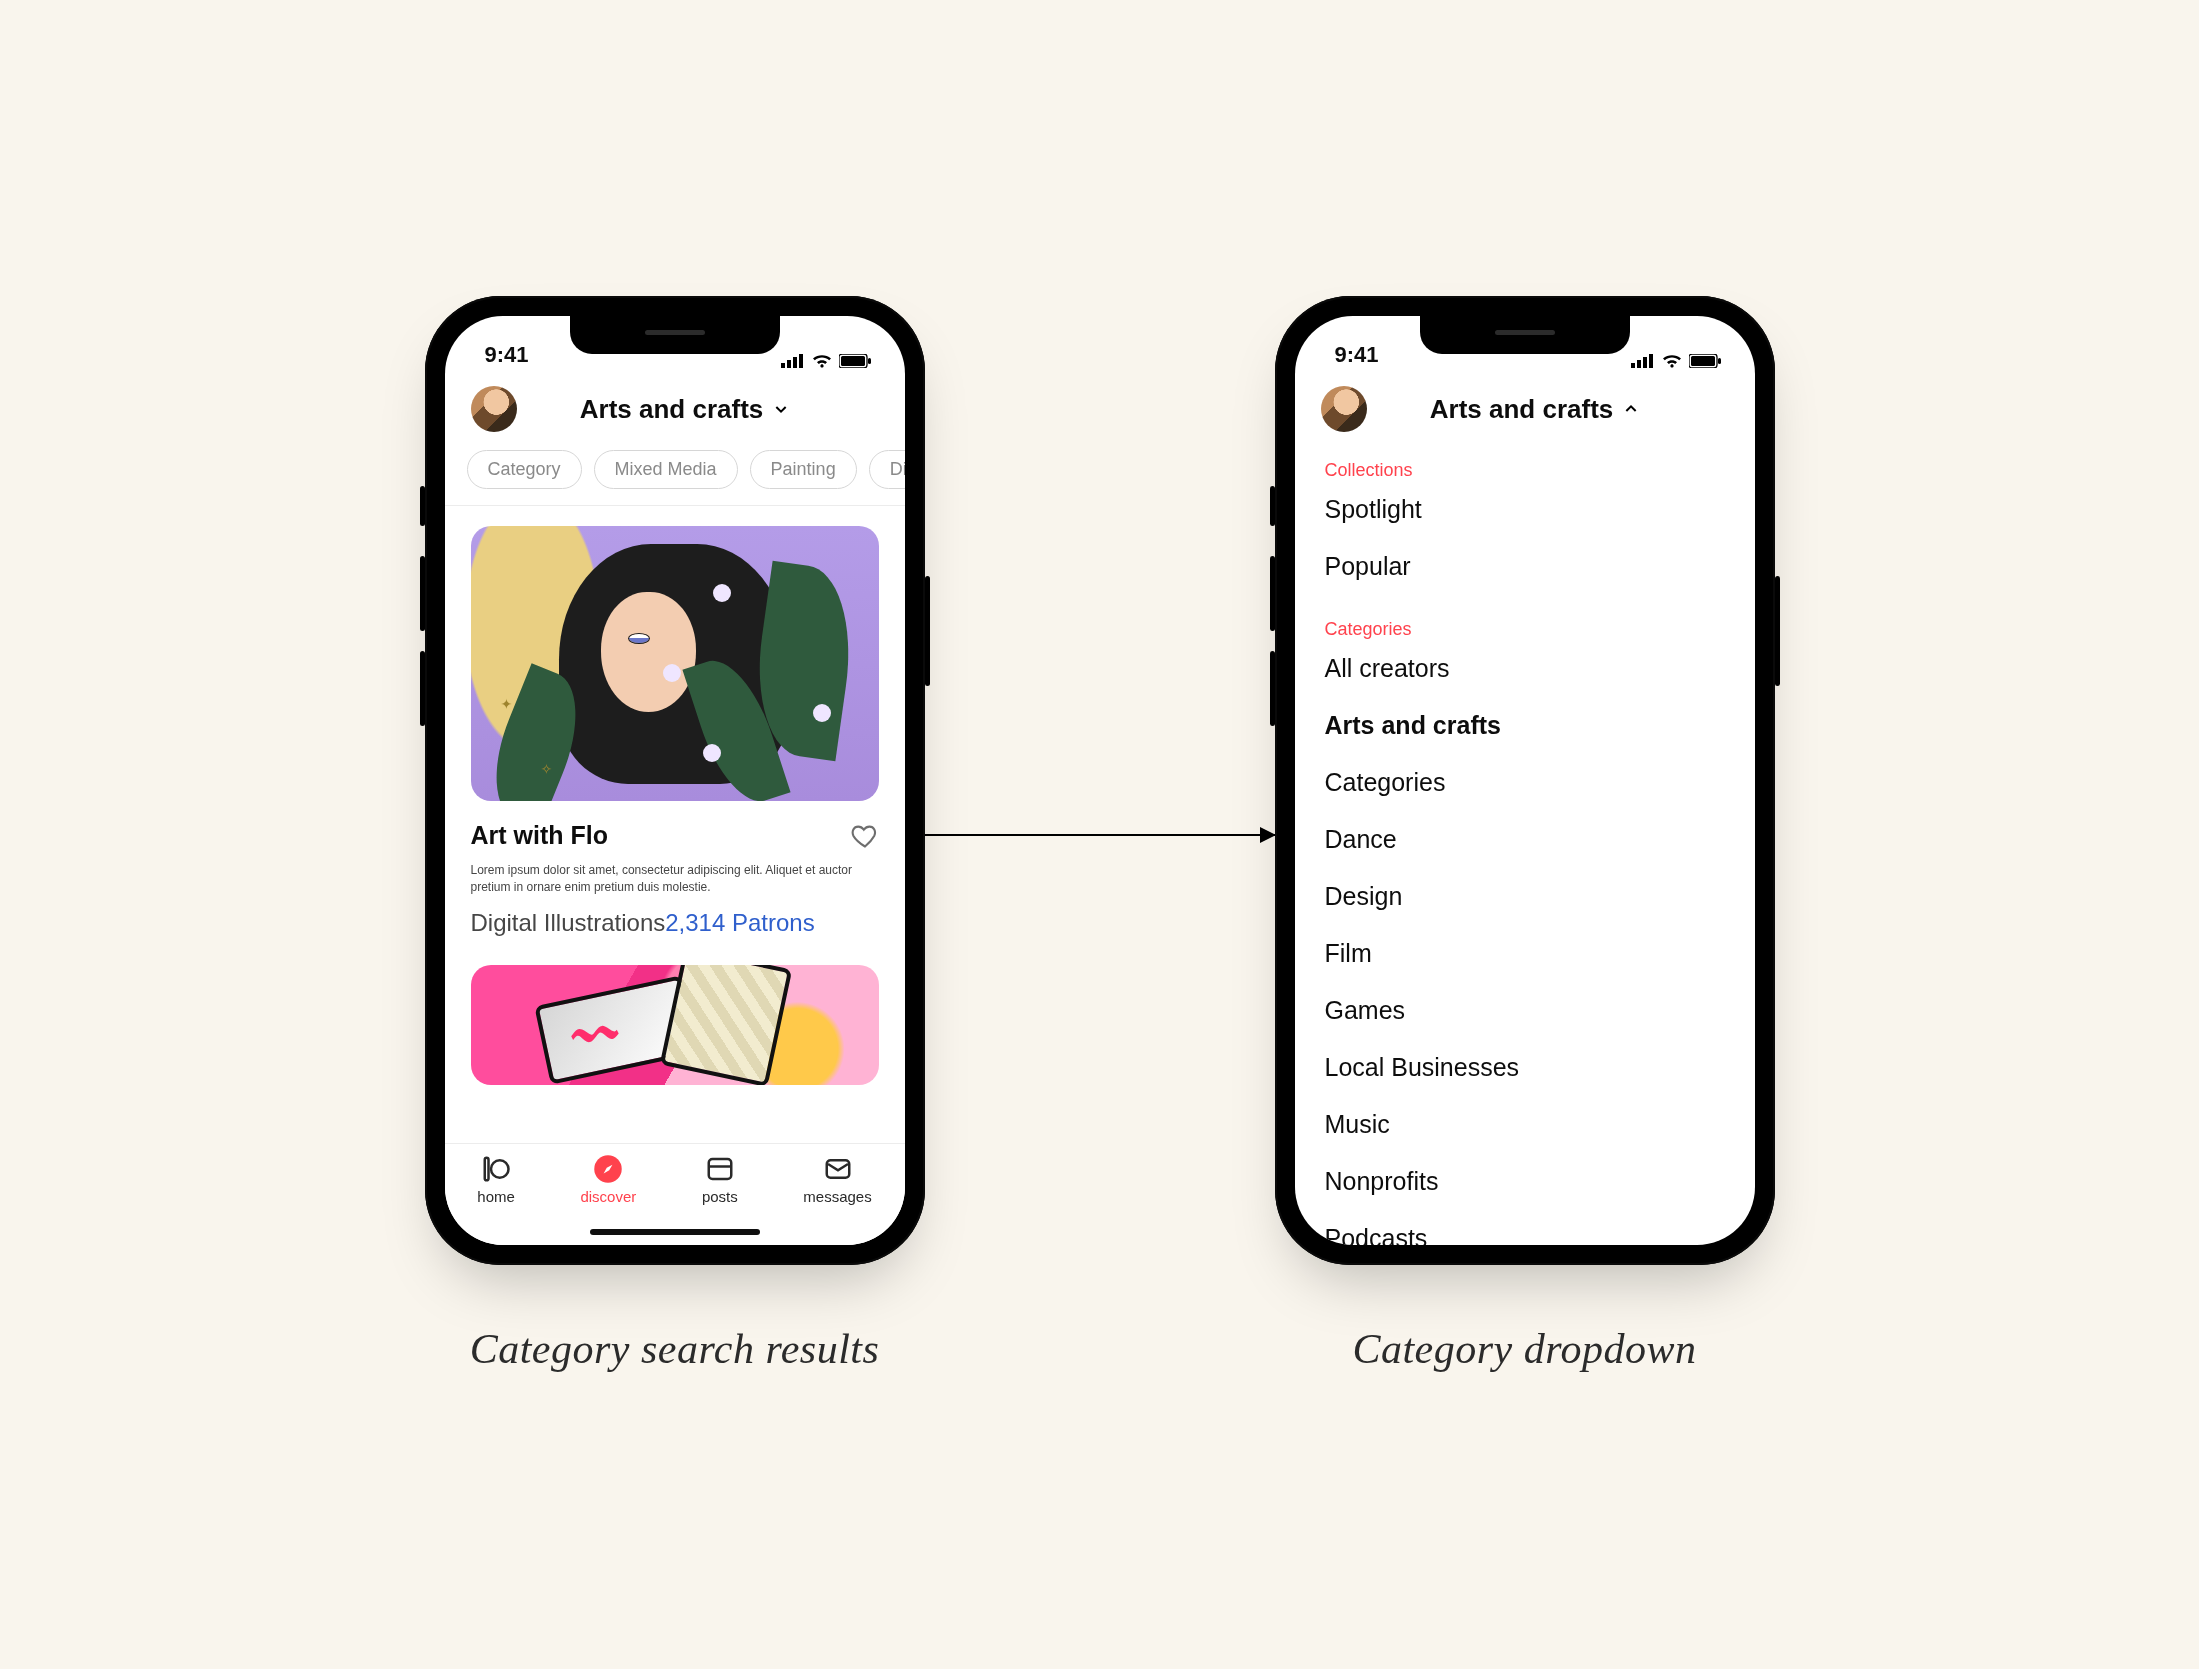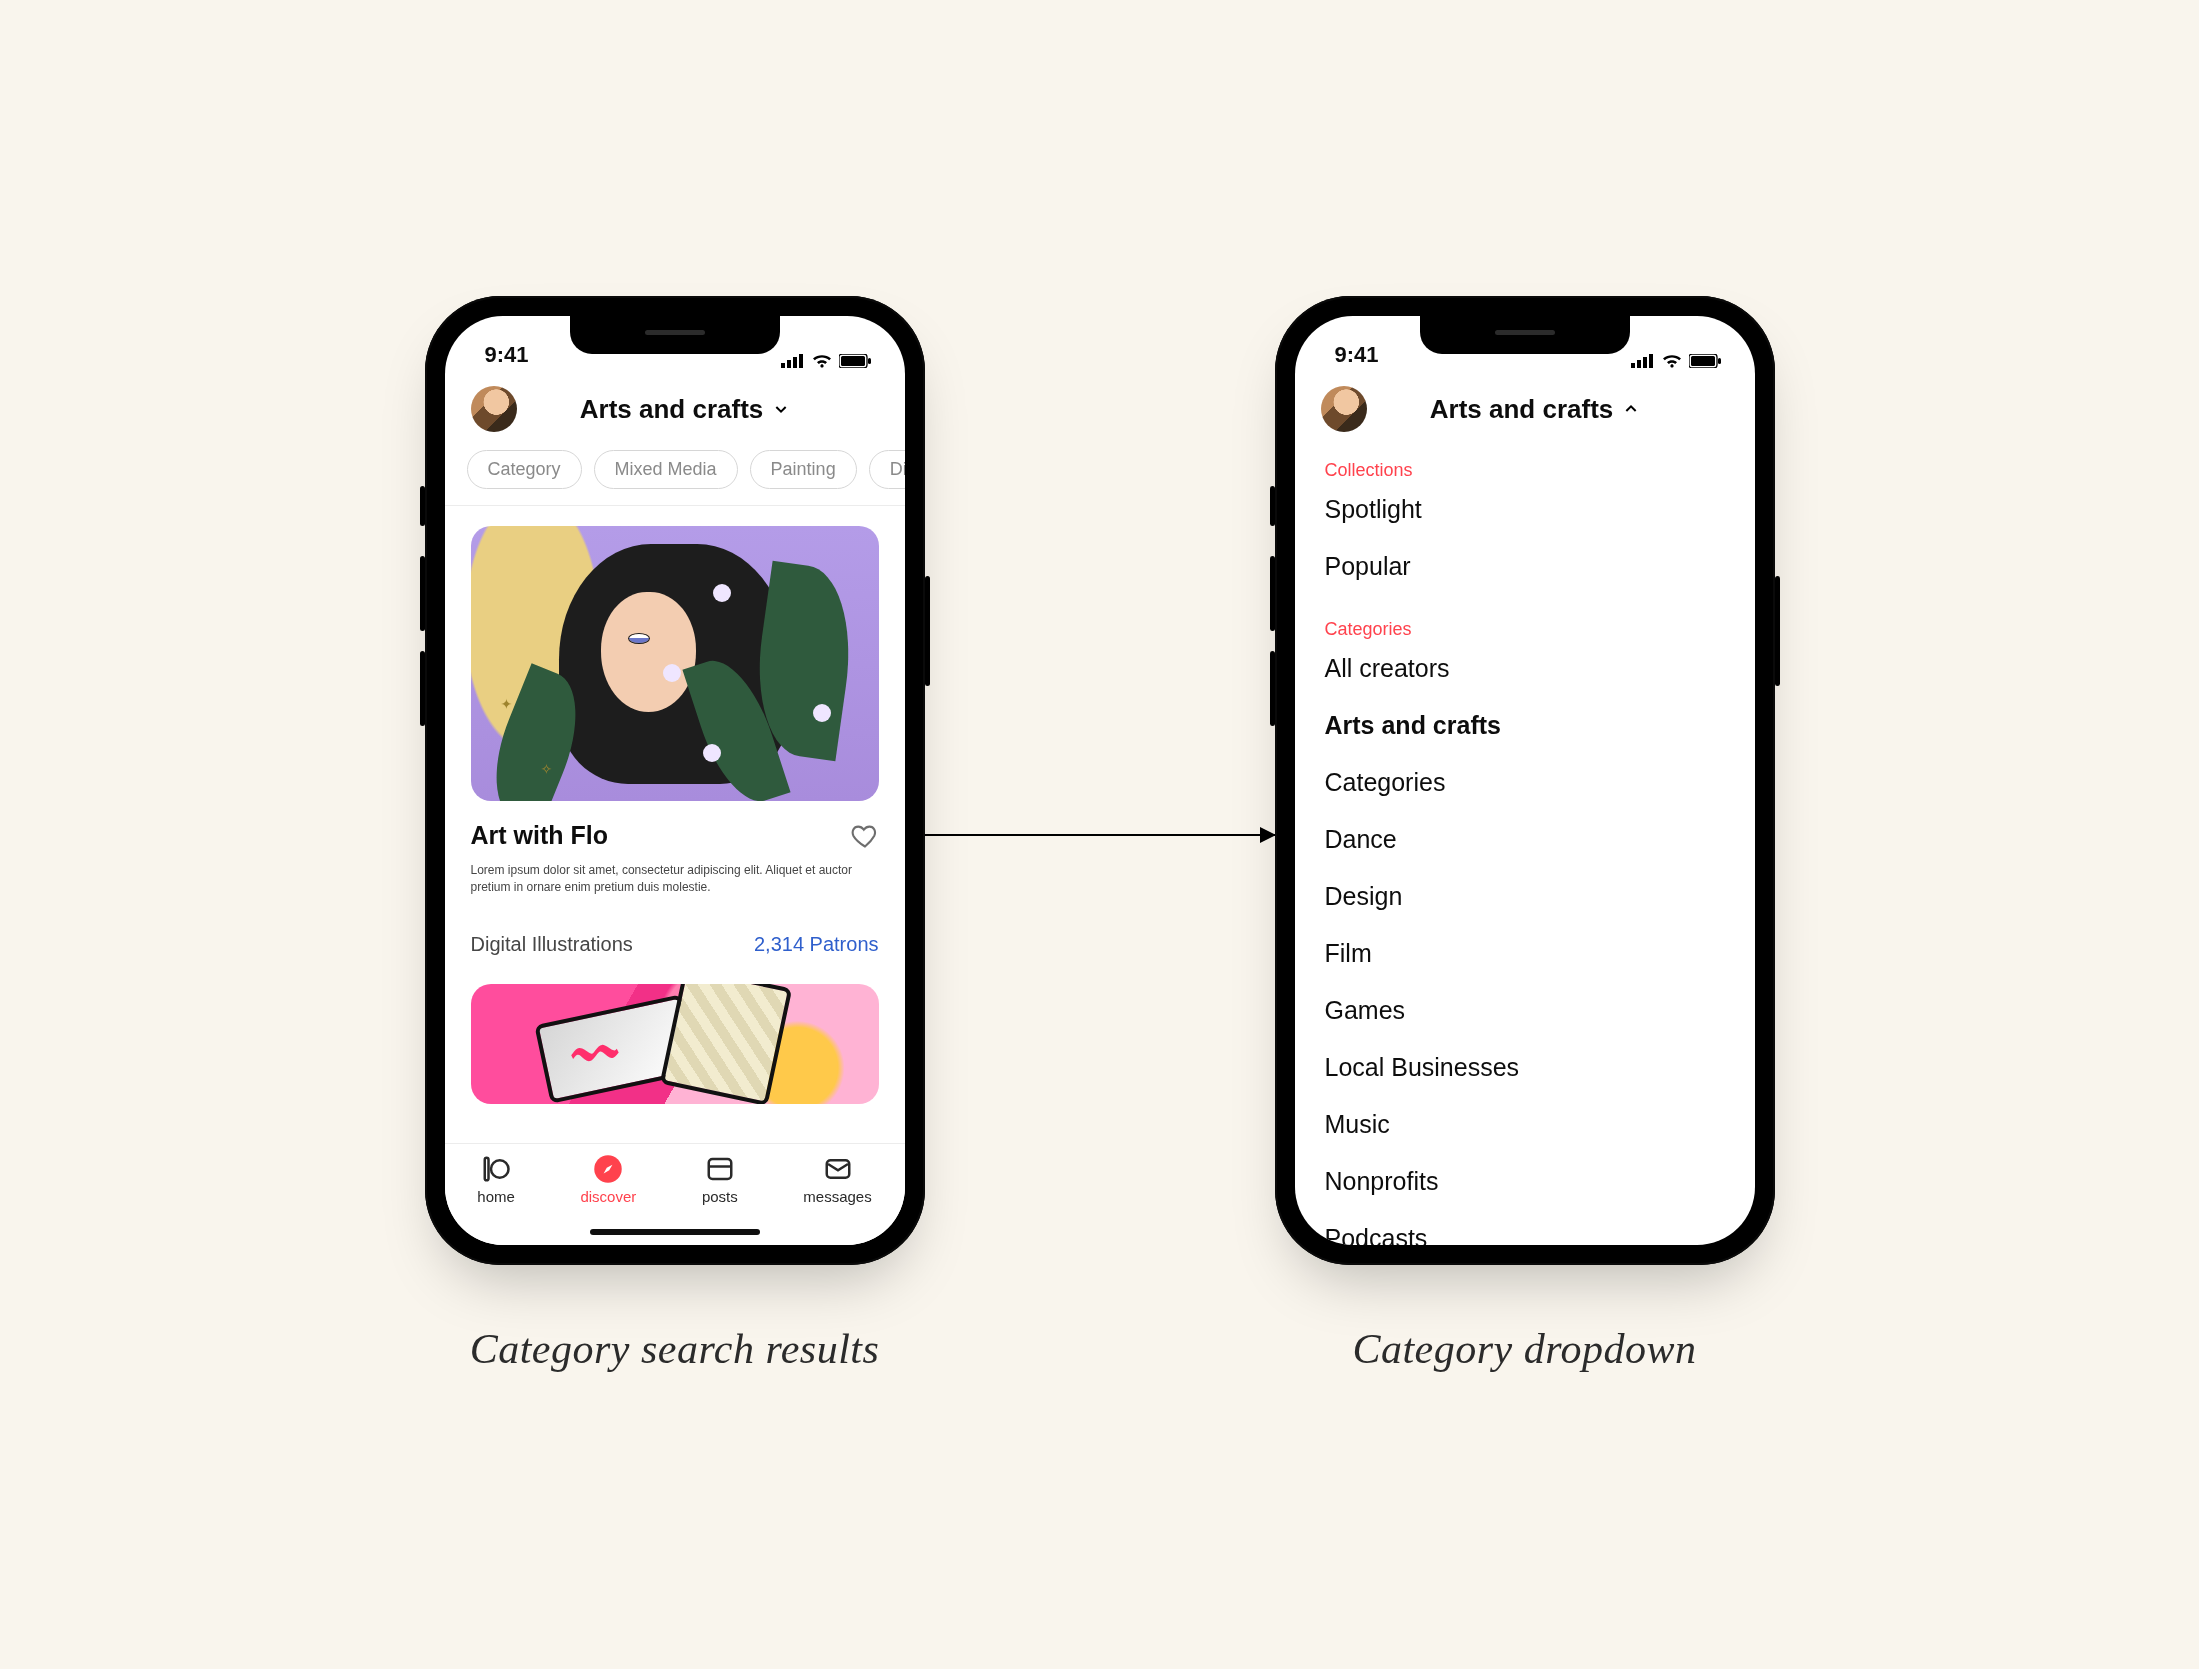--- a/index.html
+++ b/index.html
@@ -180,21 +180,21 @@
   .art1 .flower{position:absolute;width:14px;height:14px;background:#efe6ff;border-radius:50%;box-shadow:0 0 0 2px #efe6ff}
   .art1 .f1{top:60px;right:150px}.art1 .f2{top:180px;right:50px}
   .art1 .f3{top:220px;right:160px}.art1 .f4{top:140px;right:200px}
   .art1 .star{position:absolute;font-size:14px;color:#9e842e}
   .art1 .s1{top:170px;left:30px}.art1 .s2{top:235px;left:70px}
 
   .card-head{display:flex;align-items:center;justify-content:space-between;margin-top:20px}
   .card-title{font-size:25px;font-weight:700}
   .heart{width:28px;height:28px;color:#6e6e6e}
   .card-desc{margin-top:12px;font-size:12px;line-height:1.45;color:#464646}
-  .card-foot{margin-top:36px;display:flex;justify-content:space-between;font-size:20px}
+  .card-foot{margin-top:12px;display:flex;font-size:24px}
   .card-cat{color:#464646}
   .card-patrons{color:var(--blue);font-weight:500}
 
   
   .art2{
     background:
       radial-gradient(circle at 60% 30%, #ff7fb0 0 20%, transparent 22%),
       radial-gradient(circle at 80% 70%, #ffc94a 0 12%, transparent 14%),
       linear-gradient(120deg,#ff4d9d 0 35%,#f23087 35% 55%,#ffb3d4 55% 100%);
     height:120px;

